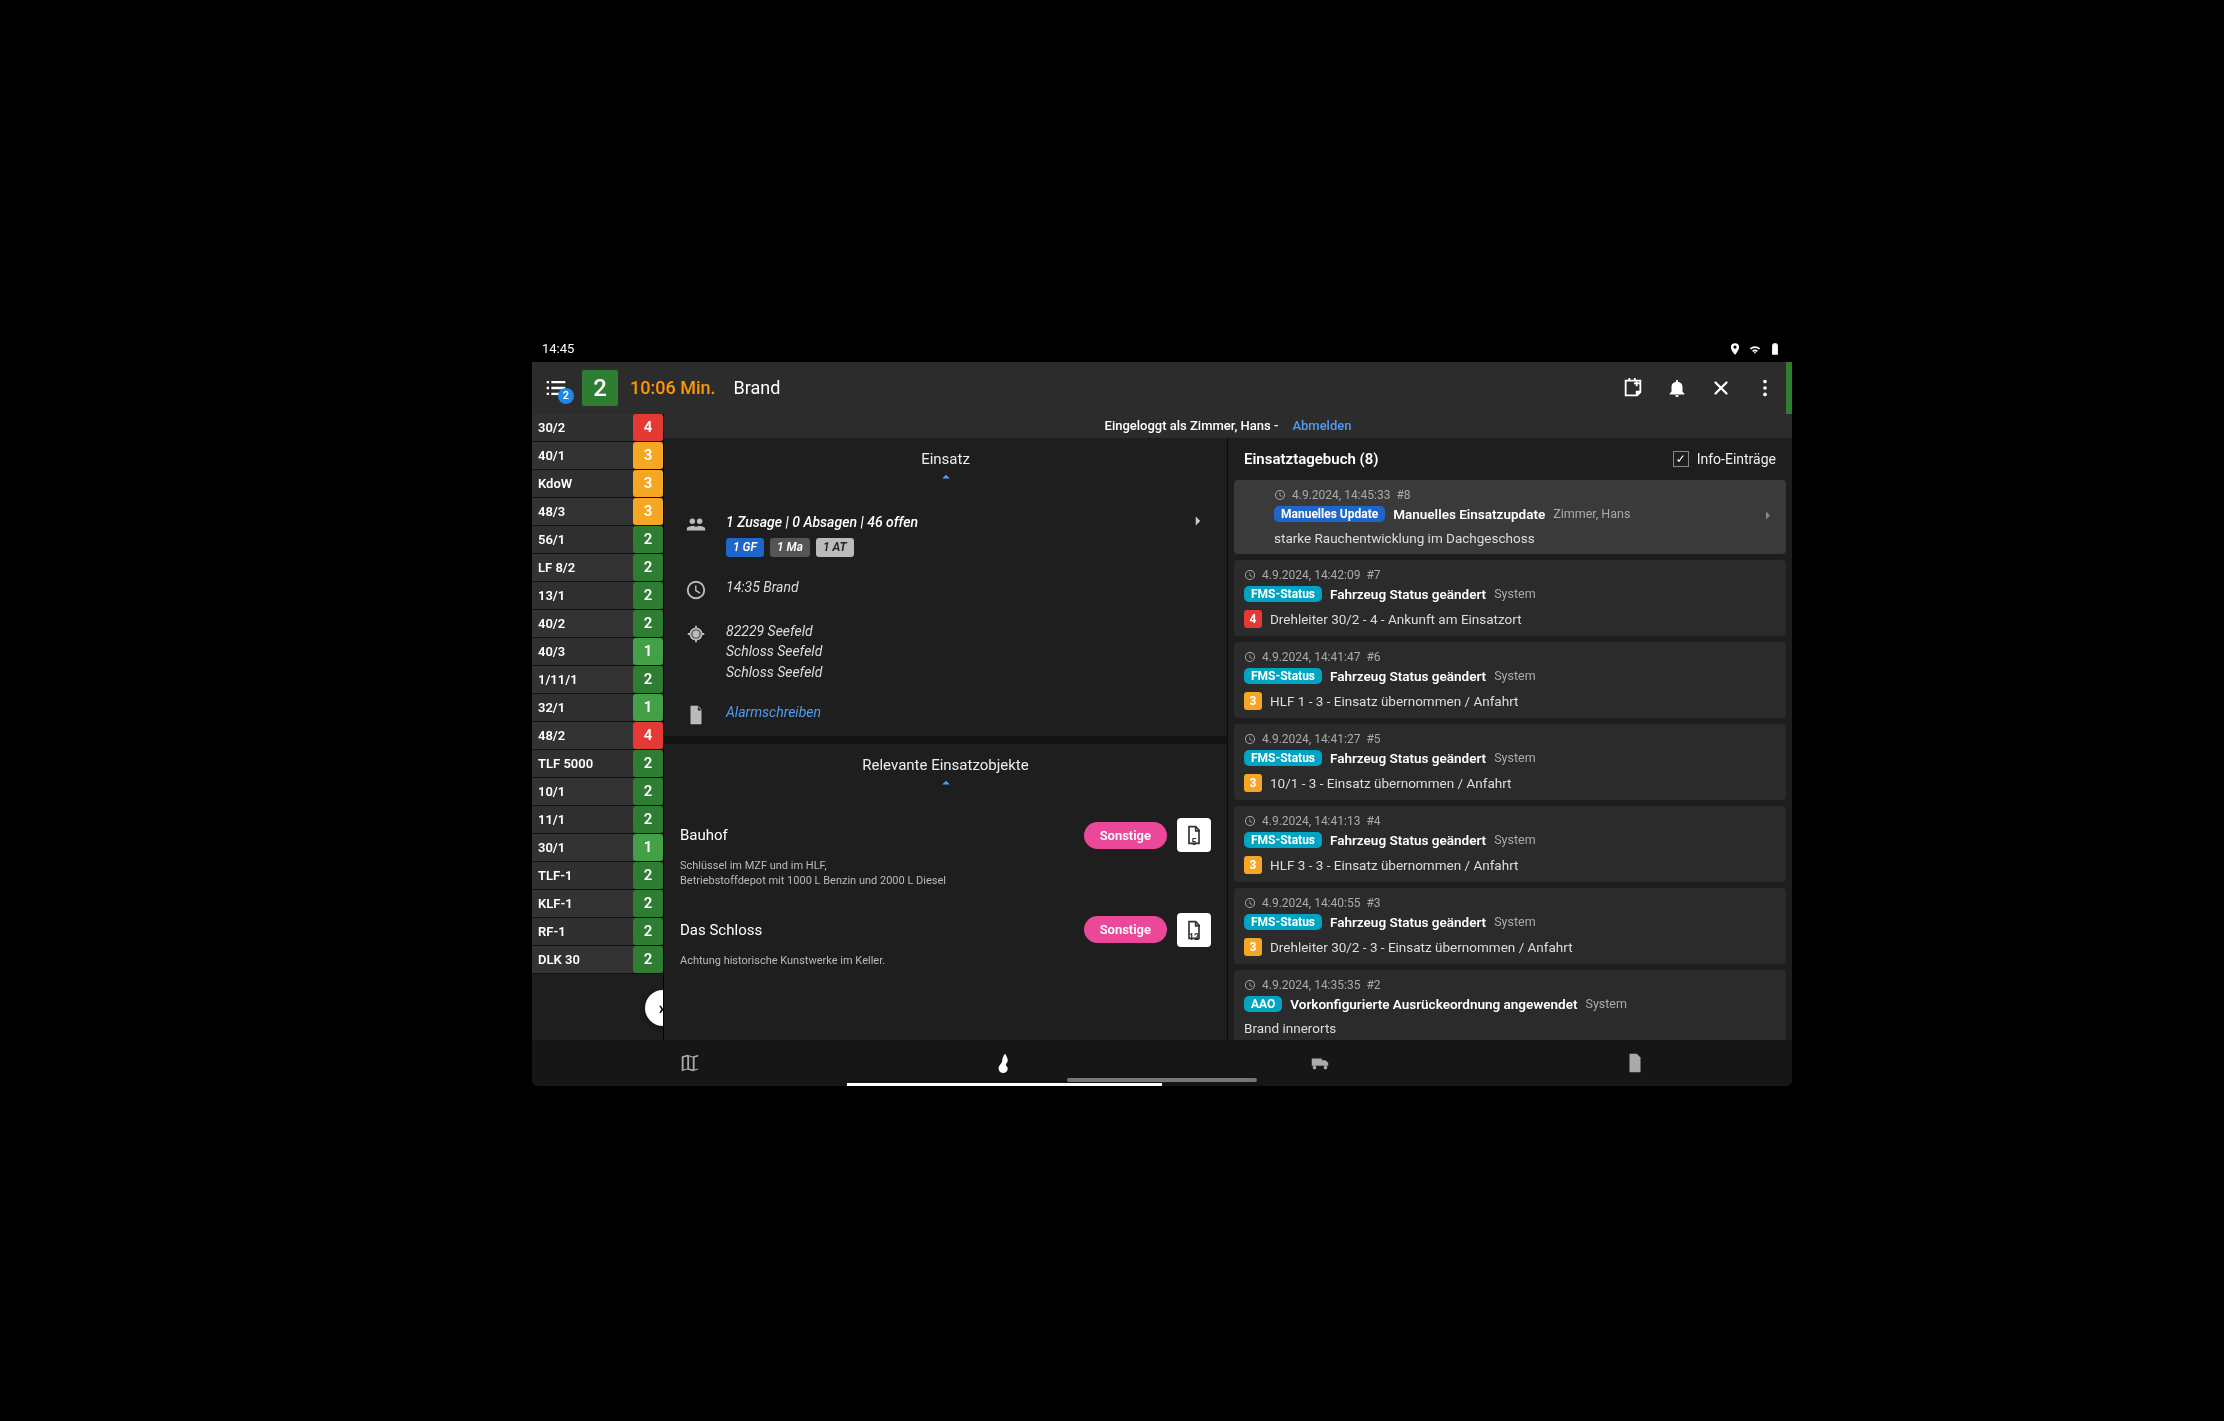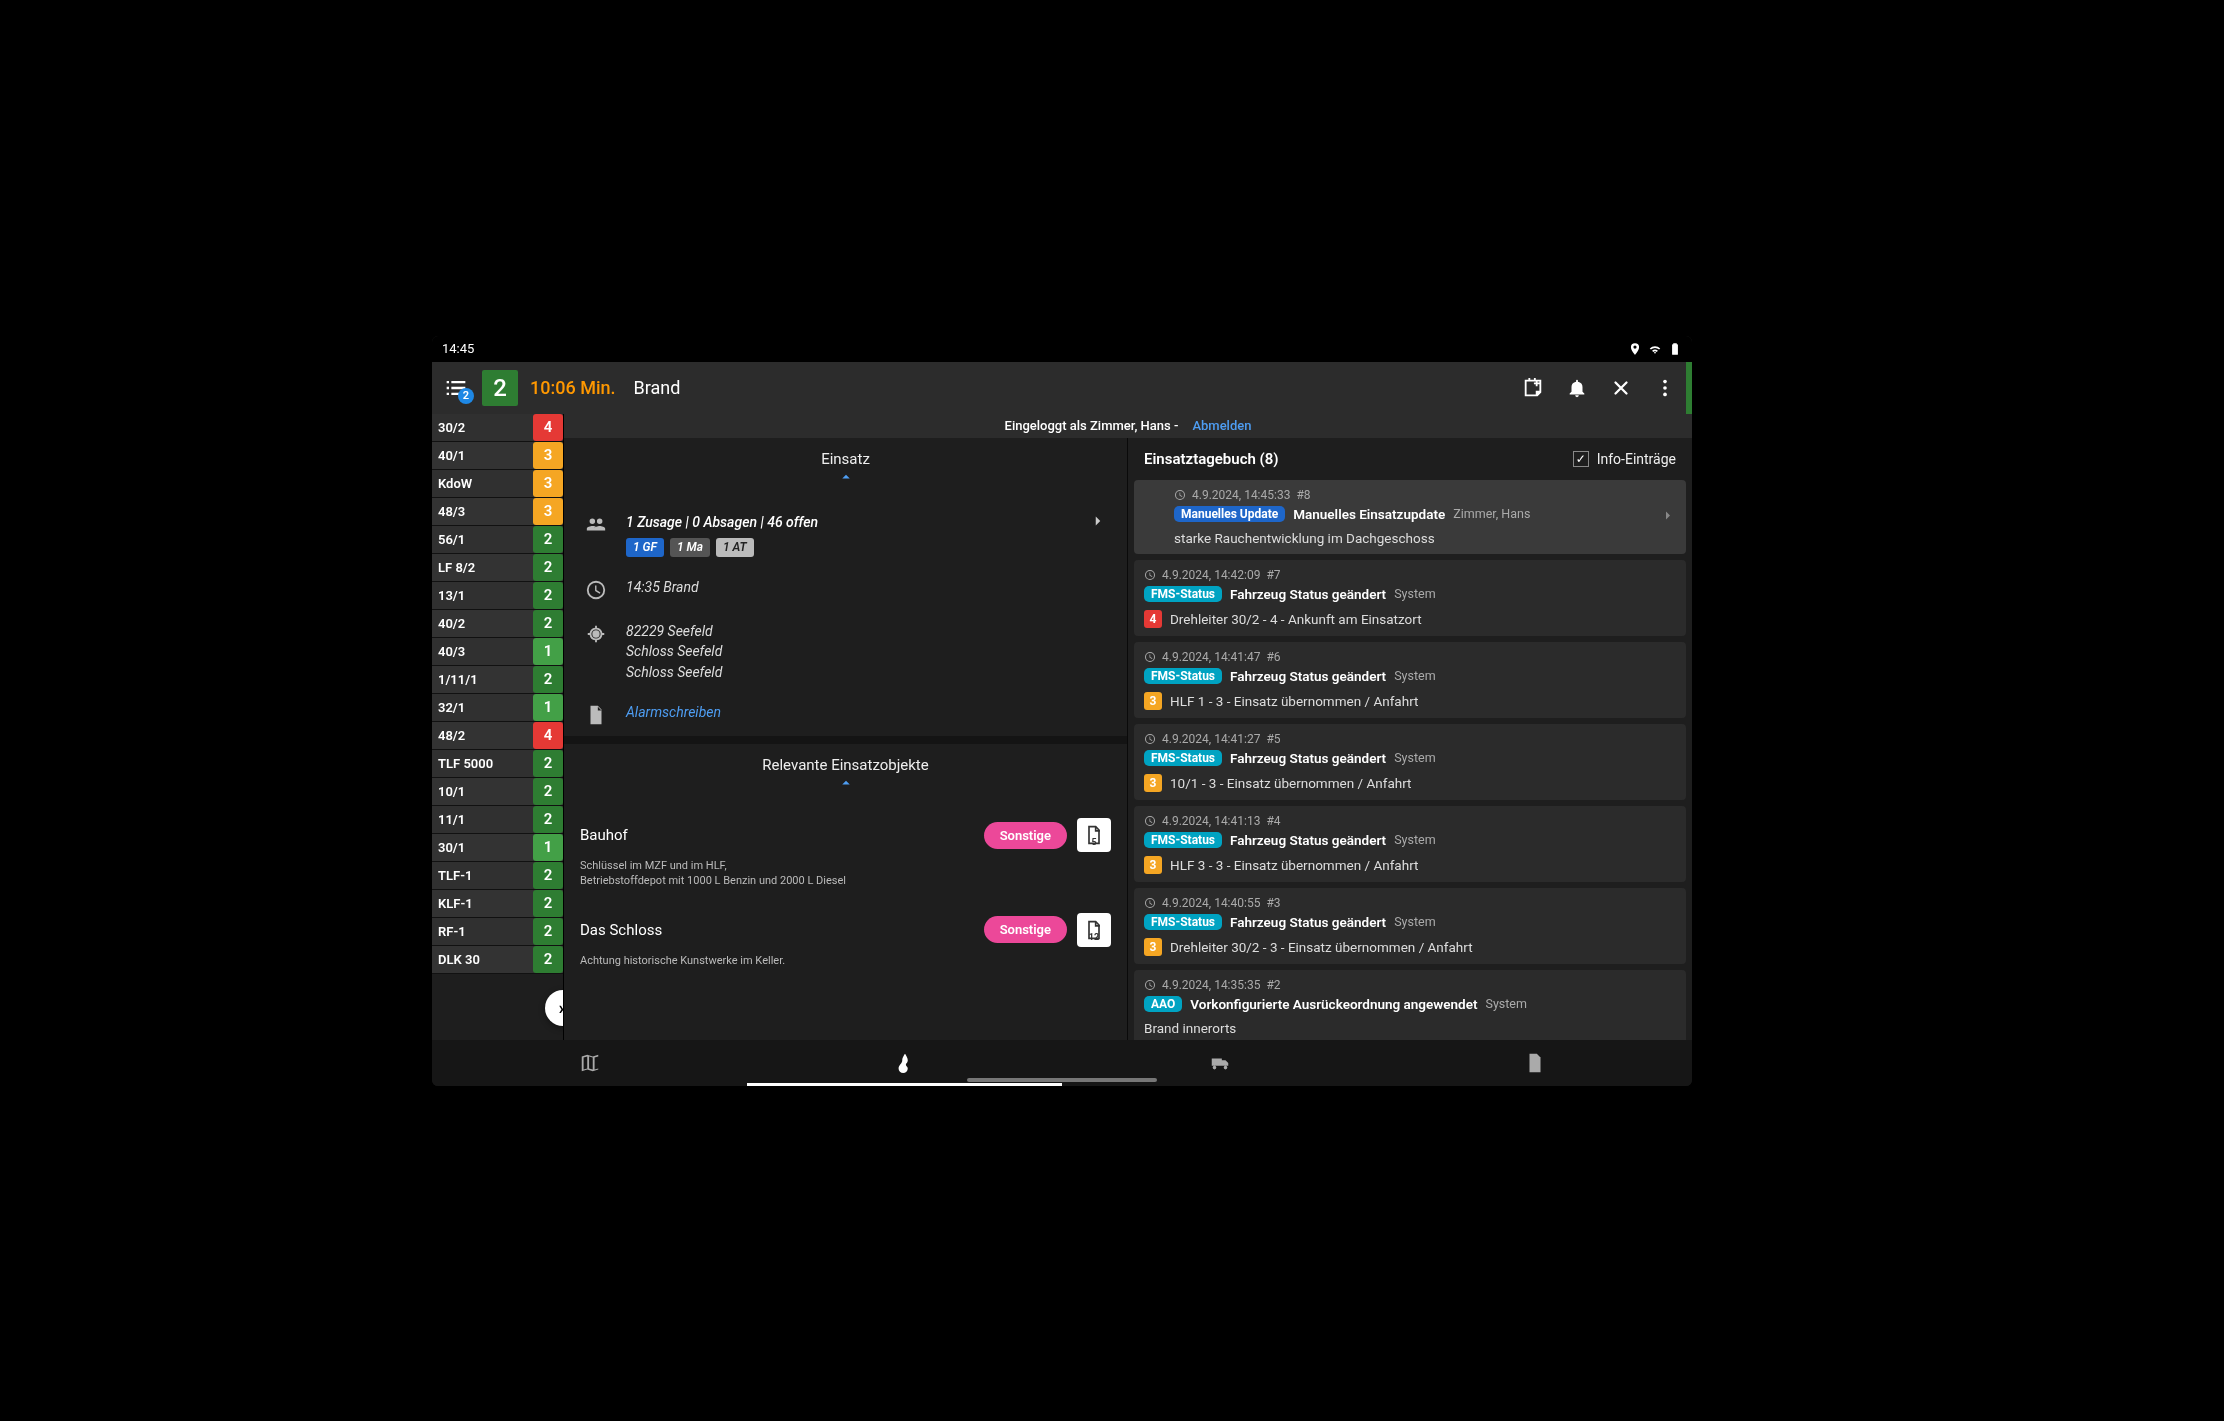--- a/index.html
+++ b/index.html
@@ -3,21 +3,21 @@
 <meta charset="utf-8">
 <style>
   * { box-sizing: border-box; margin: 0; padding: 0; font-family: Roboto, "Segoe UI", Arial, sans-serif; -webkit-font-smoothing: antialiased; }
   html,body { width:100%; height:100%; background:#000; }
   body { display:flex; align-items:center; justify-content:center; }
 
   .device-frame {
     width: 1360px; height: 875px;
     background:#000; border-radius:60px;
     position:relative; box-shadow: inset 0 0 0 36px #000;
-    display:flex; align-items:center; justify-content:flex-start;
+    display:flex; align-items:center; justify-content:flex-end;
   }
   .screen {
     position:relative;
     width: 1260px; height: 750px;
     background:#1e1e1e; border-radius:6px;
     overflow:hidden;
     display:flex; flex-direction:column;
     color:#e0e0e0;
     font-size:14px;
   }

